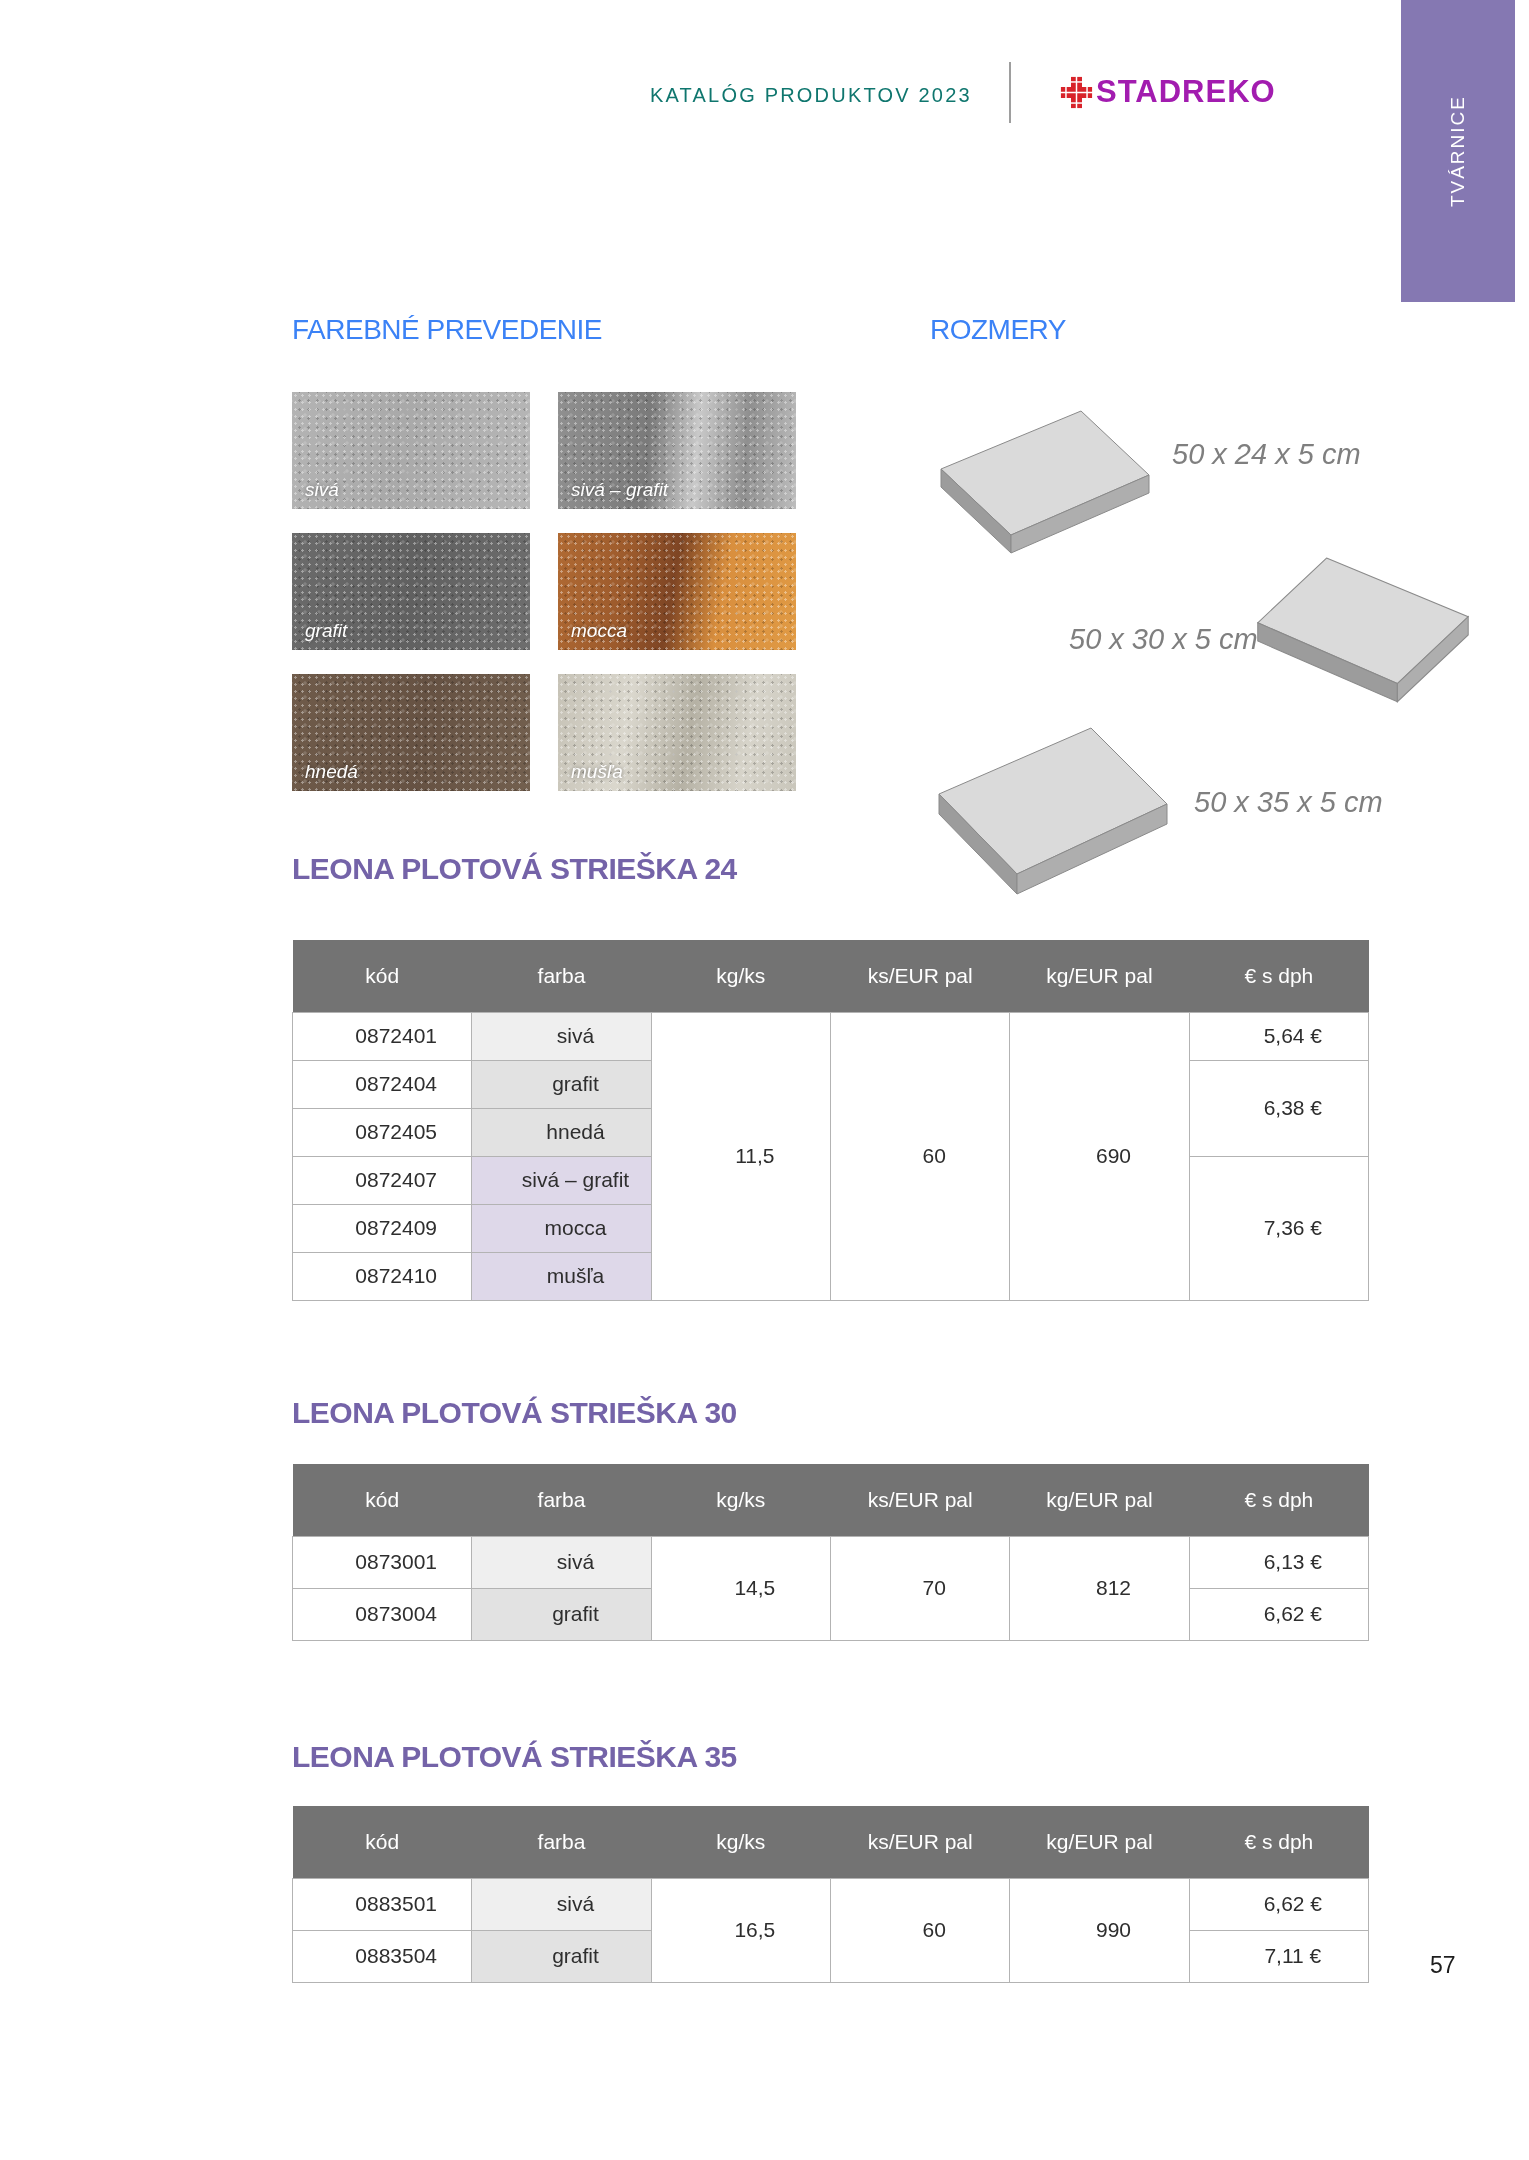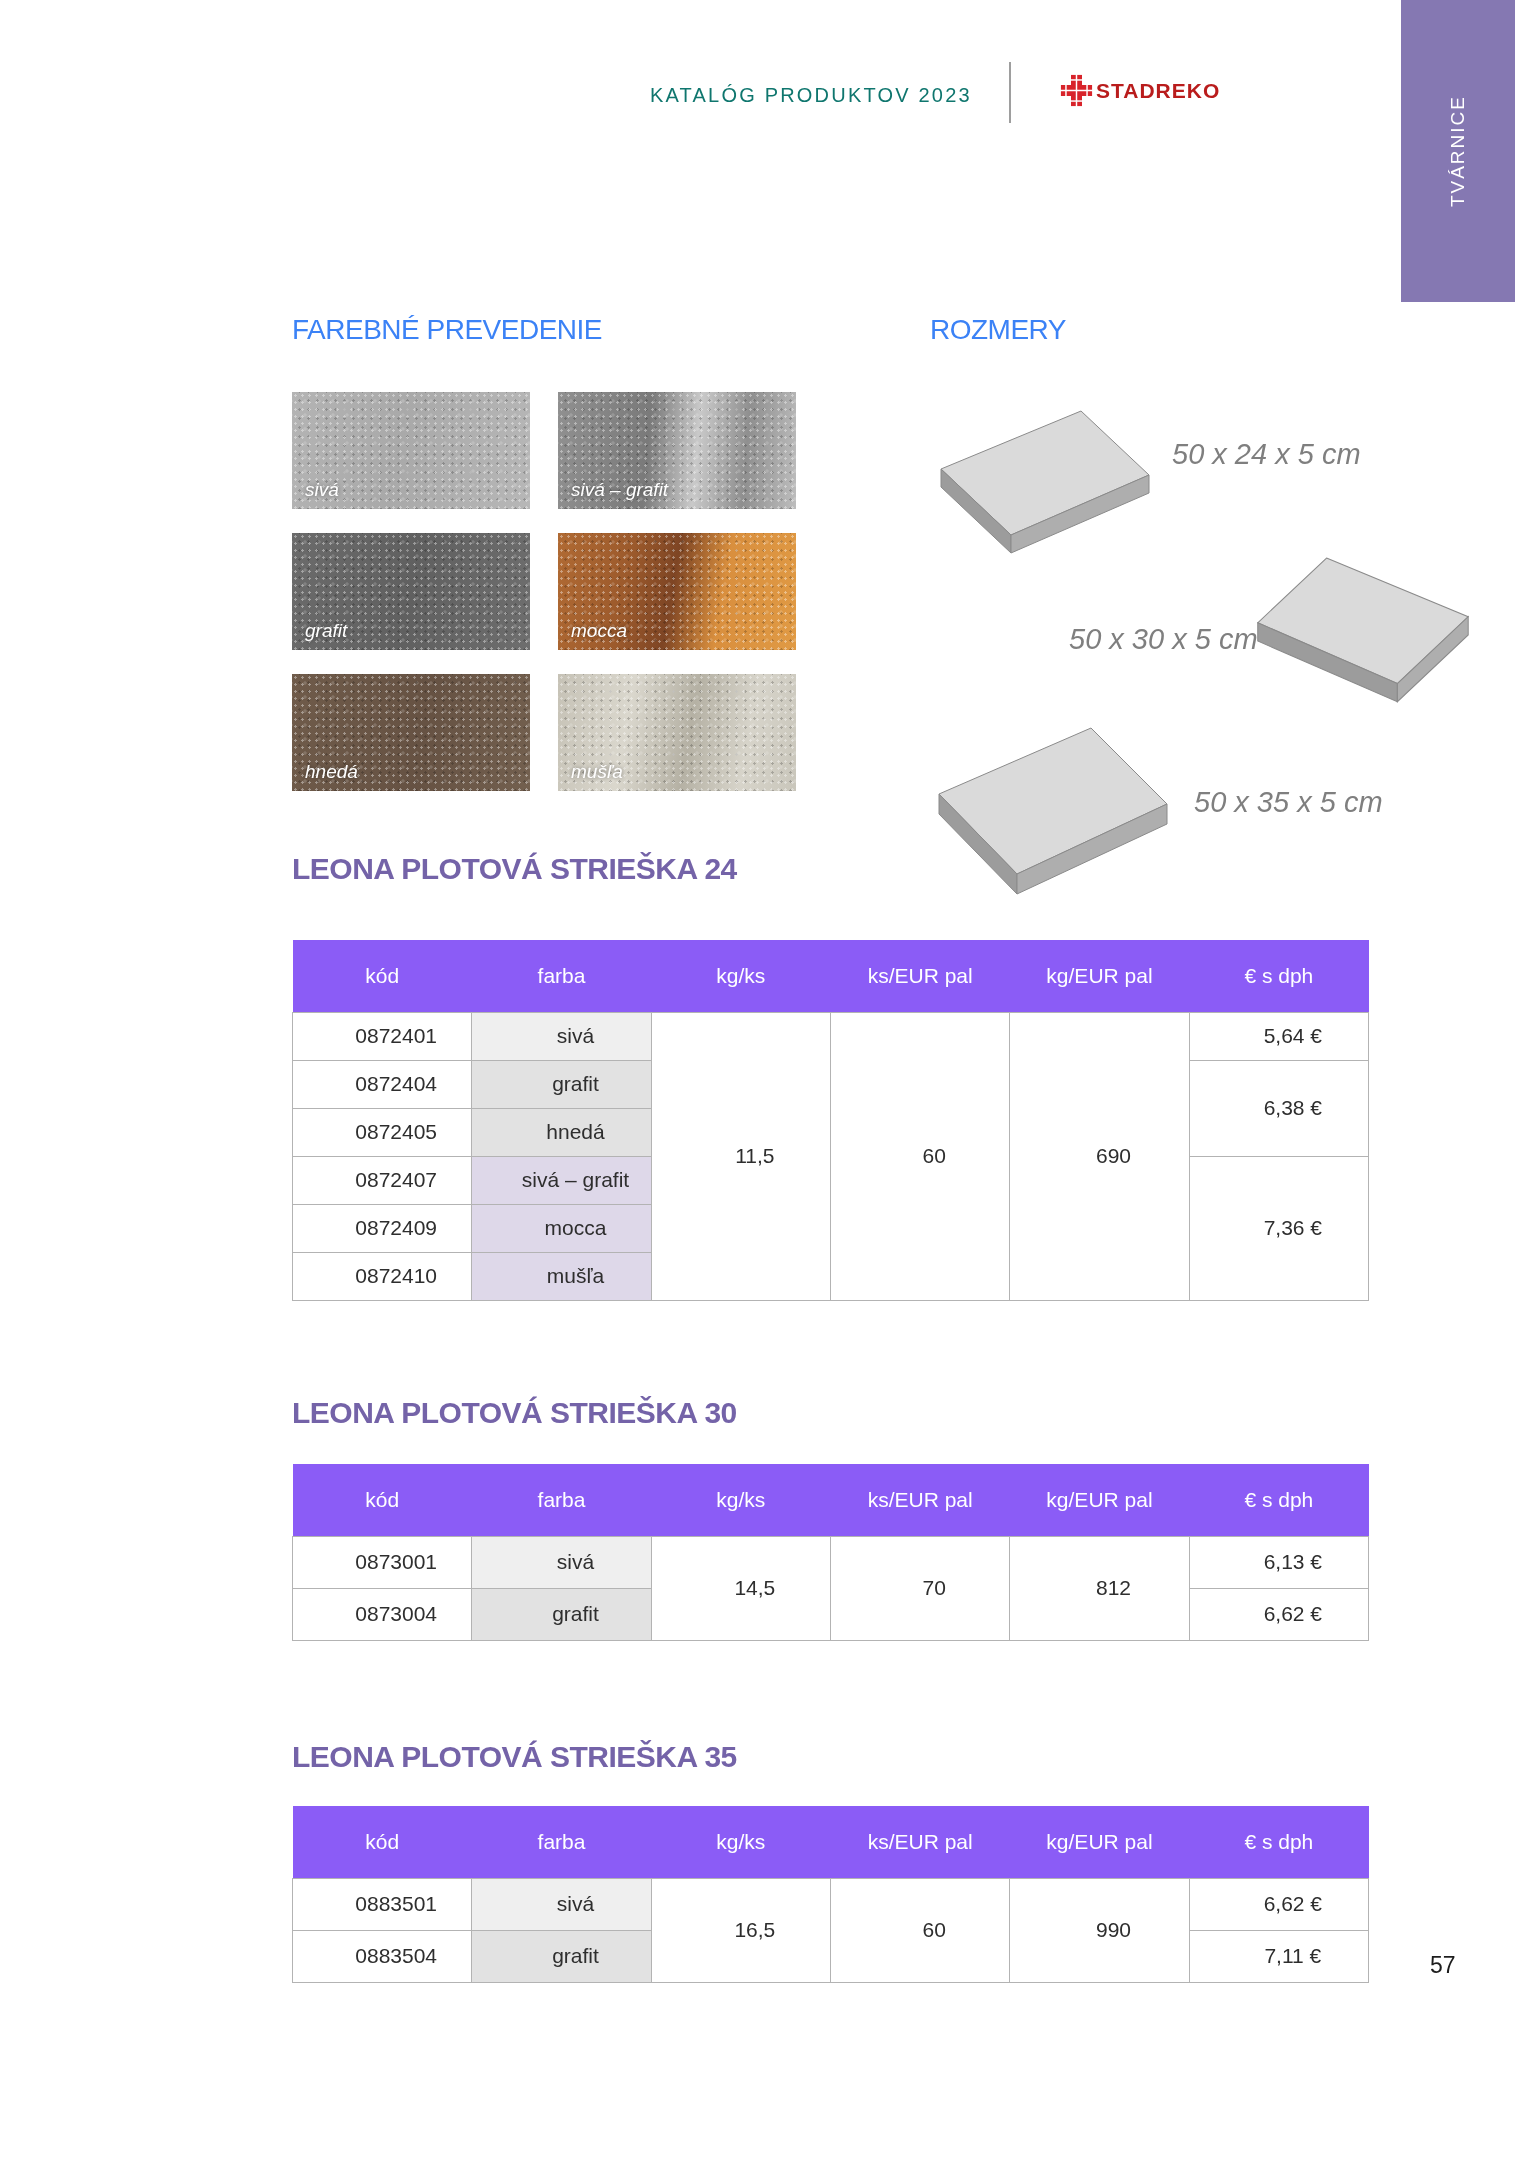--- a/index.html
+++ b/index.html
@@ -12,21 +12,21 @@
   .catalog-title {
     position:absolute; left:650px; top:84px;
     font-size:20px; letter-spacing:2.2px; color:#0f766e; font-weight:400;
   }
   .header-divider {
     position:absolute; left:1009px; top:62px; width:2px; height:61px; background:#9e9e9e;
   }
   .brand { position:absolute; left:1060px; top:74px; display:flex; align-items:center; }
   .brand-icon { width:33px; height:33px; display:block; }
   .brand-name {
-    font-size:21px; font-weight:700; color:#b91c1c; letter-spacing:1px; margin-left:3px;
+    font-size:31px; font-weight:700; color:#a21caf; letter-spacing:1px; margin-left:3px;
   }
   
   .side-tab {
     position:absolute; left:1401px; top:0; width:114px; height:302px;
     background:#8578b2; display:flex; align-items:center; justify-content:center;
   }
   .side-tab-label {
     writing-mode:vertical-rl; transform:rotate(180deg);
     color:#ffffff; font-size:19px; letter-spacing:2px; font-weight:400;
   }
@@ -64,21 +64,21 @@
   }
   
   .table-title {
     position:absolute; left:292px; font-size:30px; font-weight:700; color:#7463a8; letter-spacing:-0.5px;
   }
   table.price-table {
     position:absolute; left:292px; width:1077px;
     border-collapse:collapse; table-layout:fixed;
   }
   .price-table th {
-    background:#8b5cf6; color:#ffffff; font-weight:400; font-size:21px;
+    background:#737373; color:#ffffff; font-weight:400; font-size:21px;
     height:72px; border:none; text-align:center;
   }
   .price-table td {
     border:1px solid #b3b3b3; text-align:center; font-size:21px; color:#2e2e2e;
     background:#ffffff;
     padding-left:28px;
   }
   #table-24 td { height:48px; }
   #table-30 td, #table-35 td { height:52px; }
   td.c-light { background:#efefef; }

